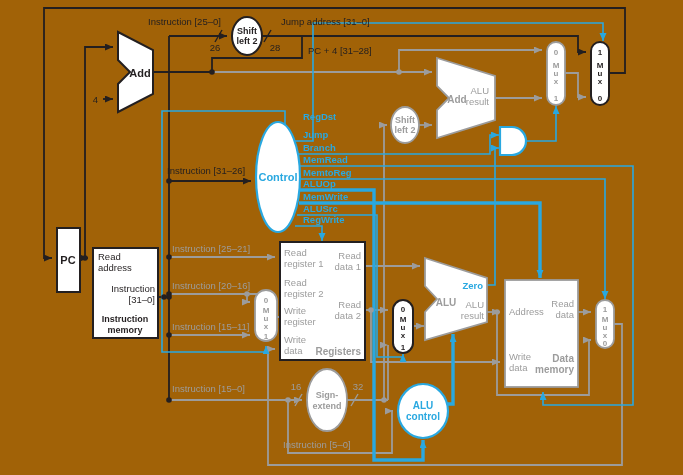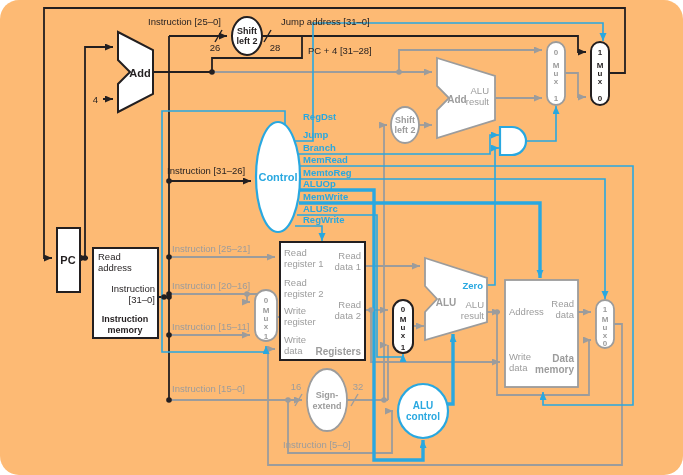--- a/index.html
+++ b/index.html
@@ -1,17 +1,17 @@
 <!DOCTYPE html>
 <html><head>
 <meta charset="utf-8">
 <style>
   html,body{margin:0;padding:0;background:#ffffff;}
-  .stage{position:relative;width:683px;height:475px;background:#fdba74;overflow:hidden;
-         font-family:"Liberation Sans", sans-serif;border-radius:19px;}
+  .stage{position:relative;width:683px;height:475px;background:#a16207;overflow:hidden;
+         font-family:"Liberation Sans", sans-serif;}
   svg text{font-family:"Liberation Sans", sans-serif;}
   
   .wk{stroke:#231f20;stroke-width:1.8;fill:none;}
   .wg{stroke:#9c9c9c;stroke-width:1.8;fill:none;}
   .wb{stroke:#29a8e0;stroke-width:1.6;fill:none;}
   .wbt{stroke:#29a8e0;stroke-width:3.4;fill:none;}
   
   .sk{stroke:#231f20;stroke-width:2;fill:#ffffff;}
   .sg{stroke:#9c9c9c;stroke-width:1.8;fill:#ffffff;}
   .sb{stroke:#29a8e0;stroke-width:2.2;fill:#ffffff;}

